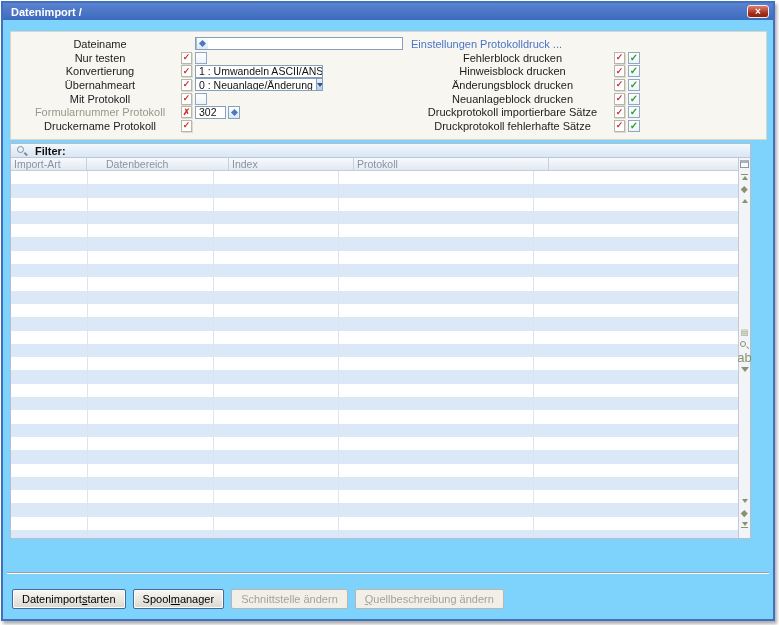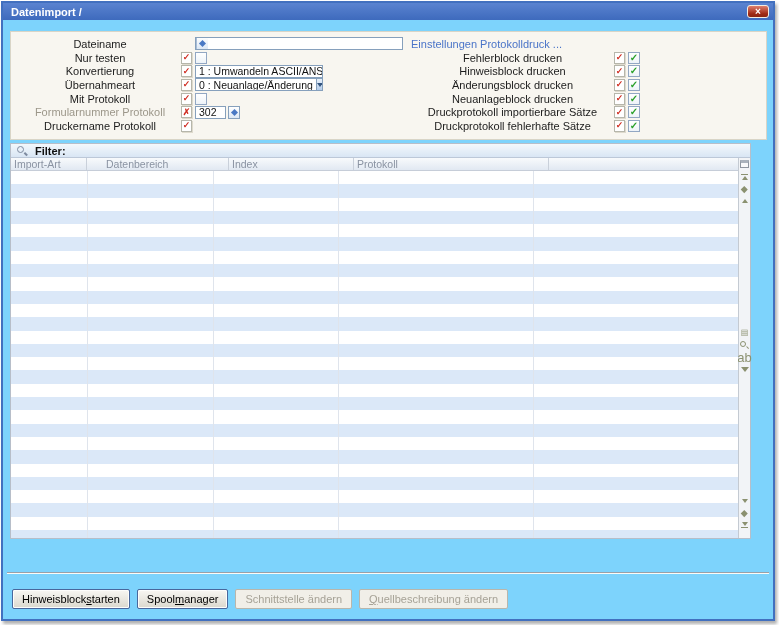--- a/index.html
+++ b/index.html
@@ -315,21 +315,21 @@
           </div>
         <div class="bottom-pad"></div>
       </div>
     </div>
   </div>
 
   <div class="divider"></div>
 
   <div class="btn-row">
     <button class="btn">
-        <span>Hinweisblock </span>
+        <span>Datenimport </span>
         <span style="text-decoration: underline;">s</span>
         <span>tarten</span>
       </button>
     <button class="btn">
         <span>Spool</span>
         <span style="text-decoration: underline;">m</span>
         <span>anager</span>
       </button>
     <button class="btn disabled">Schnittstelle ändern</button>
     <button class="btn disabled">

